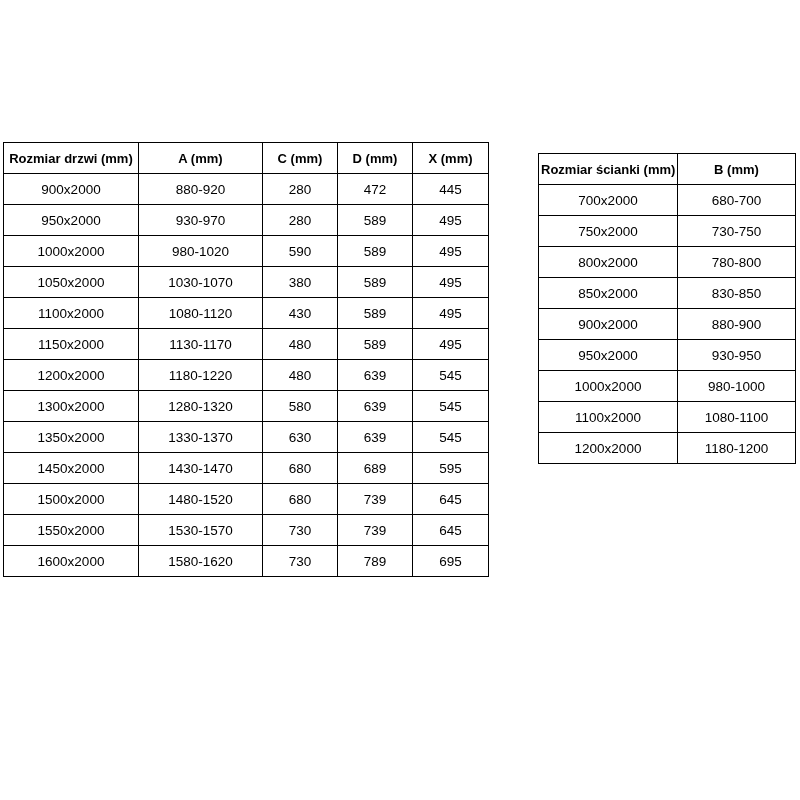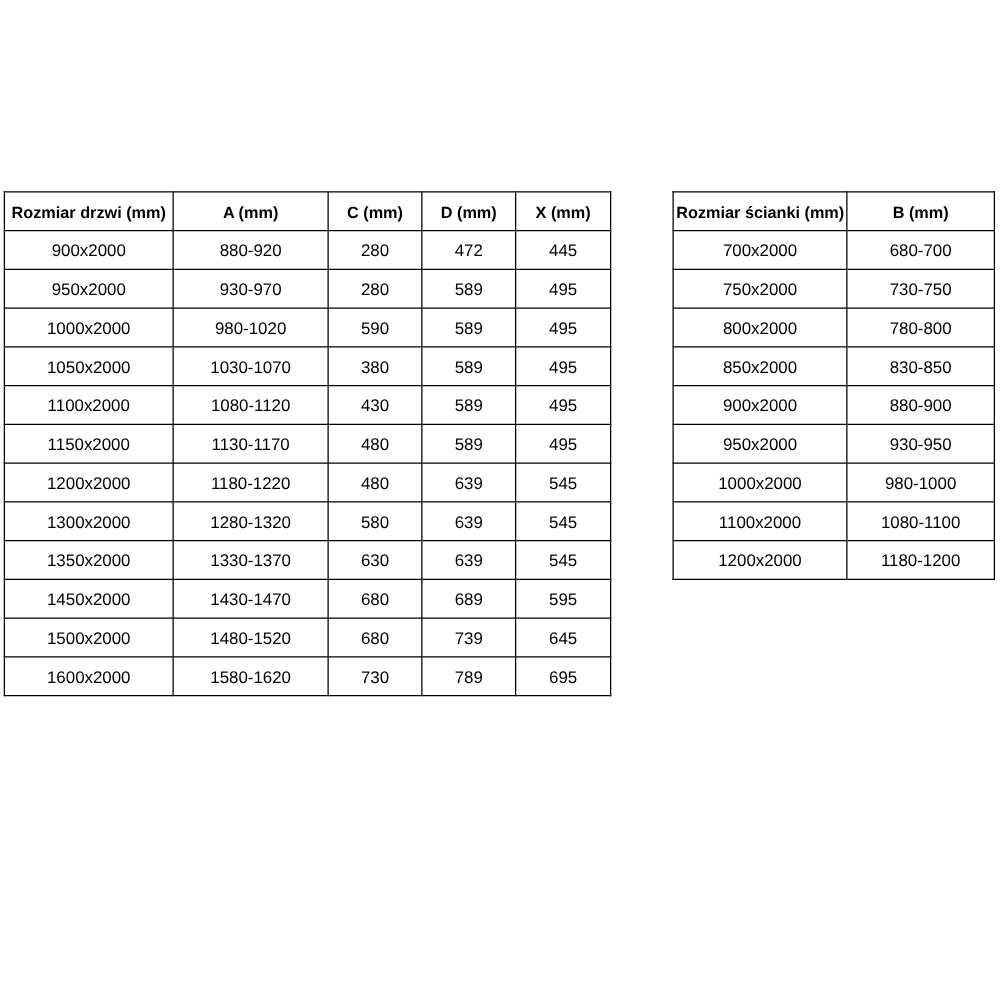--- a/index.html
+++ b/index.html
@@ -37,21 +37,21 @@
     font-size: 13px;
     height: 30px;
   }
   table.spec td {
     font-weight: normal;
     font-size: 13.5px;
     height: 30px;
   }
   #door-table {
     left: 3px;
-    top: 153px;
+    top: 142px;
     width: 485px;
   }
   #wall-table {
     left: 538px;
     top: 153px;
     width: 257px;
   }
 </style>
 </head>
 <body>
@@ -146,20 +146,27 @@
           <td>595</td>
         </tr>
         <tr>
           <td>1500x2000</td>
           <td>1480-1520</td>
           <td>680</td>
           <td>739</td>
           <td>645</td>
         </tr>
         <tr>
+          <td>1550x2000</td>
+          <td>1530-1570</td>
+          <td>730</td>
+          <td>739</td>
+          <td>645</td>
+        </tr>
+        <tr>
           <td>1600x2000</td>
           <td>1580-1620</td>
           <td>730</td>
           <td>789</td>
           <td>695</td>
         </tr>
       </tbody>
     </table>
 
   <table class="spec" id="wall-table">

